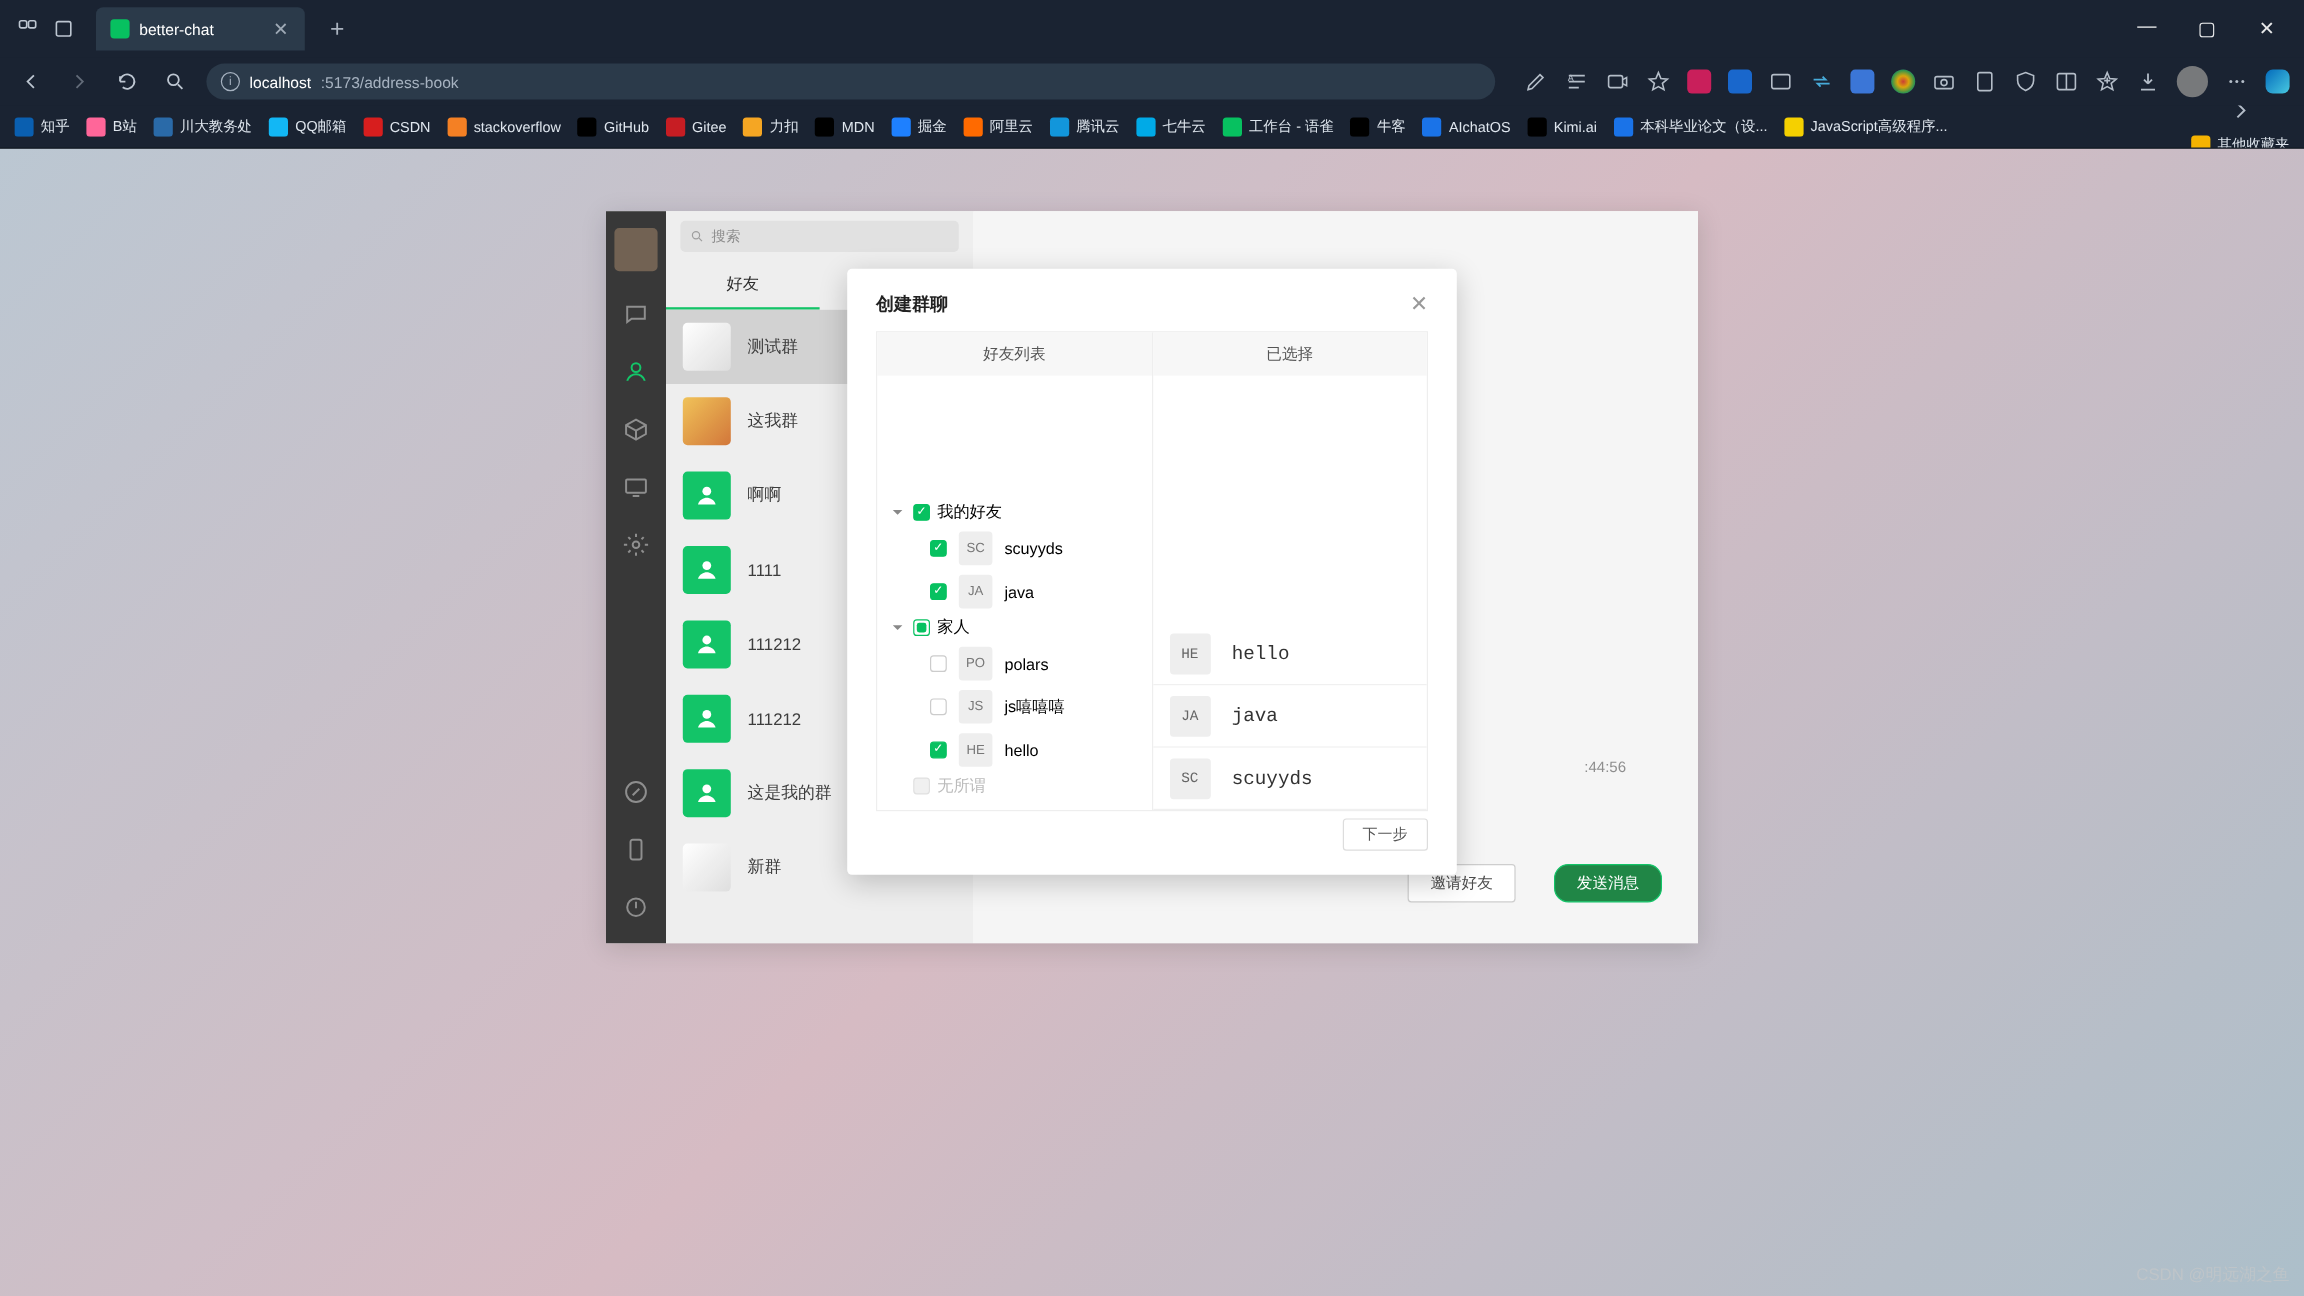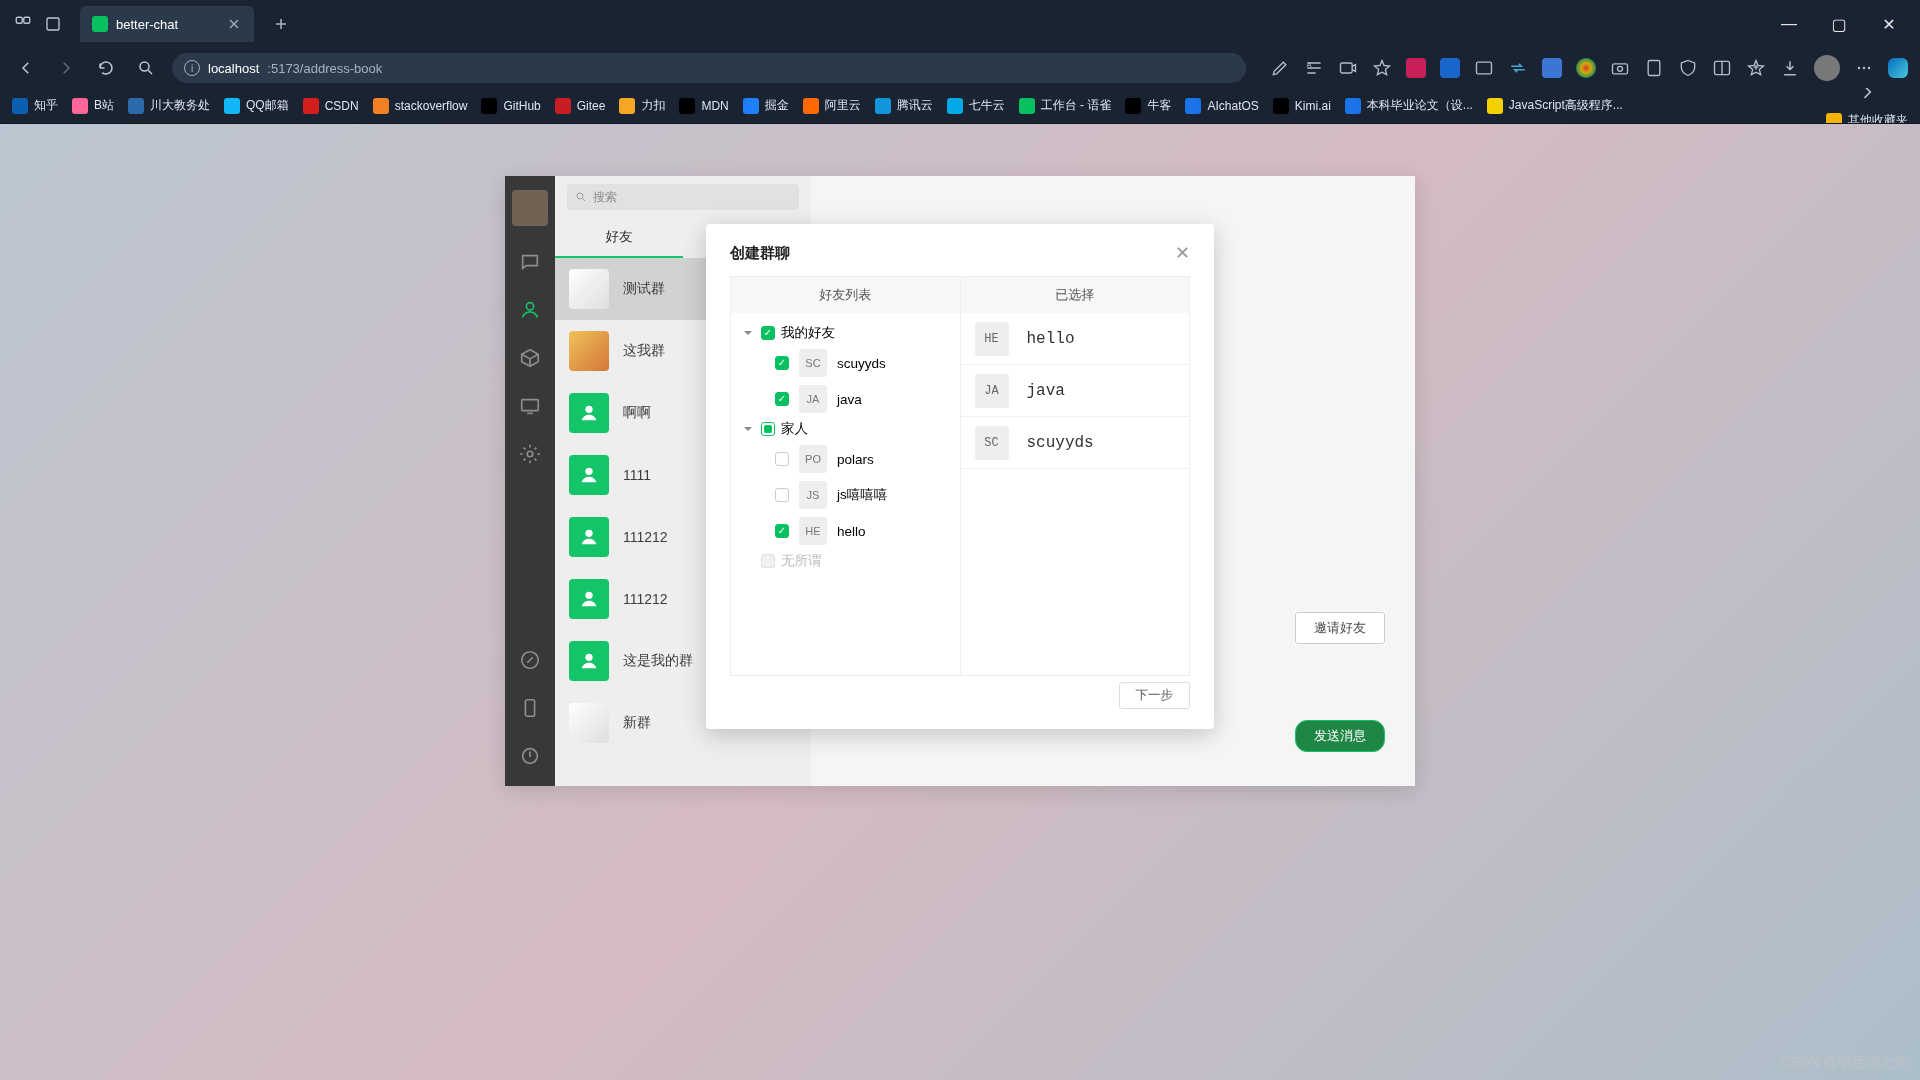--- a/index.html
+++ b/index.html
@@ -60,36 +60,36 @@
 .tab-item { flex: 1; display: flex; align-items: center; justify-content: center; font-size: 13.5px; color: #555; border-bottom: 2px solid transparent; }
 .tab-item.active { border-bottom-color: #07c160; color: #222; }
 .contact-list { flex: 1; overflow: auto; }
 .contact-item { height: 62px; display: flex; align-items: center; padding: 0 14px; gap: 14px; font-size: 14px; color: #333; }
 .contact-item.selected { background: #d0d0d0; }
 .sq-avatar { width: 40px; height: 40px; border-radius: 4px; background: #07c160; display: flex; align-items: center; justify-content: center; }
 .sq-avatar svg { fill: #fff; }
 .sq-avatar.img1 { background: linear-gradient(135deg,#fff,#ddd); }
 .sq-avatar.img2 { background: linear-gradient(135deg,#f0c050,#d07030); }
 .main-area { flex: 1; background: #f5f5f5; position: relative; }
-.main-content { position: absolute; right: 30px; bottom: 34px; display: flex; gap: 76px; flex-direction: column; }
+.main-content { position: absolute; right: 30px; bottom: 34px; display: flex; gap: 32px; }
 .timestamp-right { position: absolute; right: 60px; bottom: 140px; font-size: 12.5px; color: #888; }
 .btn { padding: 6px 18px; font-size: 13px; border-radius: 3px; border: 1px solid #ccc; background: #fff; color: #444; }
 .btn.primary { background: #15803d; border-color: #07c160; color: #fff; border-radius: 12px; }
 
 .mask { position: absolute; inset: 0; background: rgba(255,255,255,.05); display: flex; align-items: flex-start; justify-content: center; }
 .modal {
   margin-top: 100px;
   width: 508px; background: #fff; border-radius: 4px; box-shadow: 0 6px 24px rgba(0,0,0,.2);
   padding: 18px 24px 20px; display: flex; flex-direction: column;
 }
 .modal-head { display: flex; align-items: center; margin-bottom: 12px; }
 .modal-title { font-size: 15px; font-weight: 600; color: #222; }
 .modal-close { margin-left: auto; color: #999; font-size: 18px; }
 .transfer { display: flex; border: 1px solid #eee; height: 400px; }
-.transfer-col { flex: 1; display: flex; flex-direction: column; }
+.transfer-col { flex: 1; display: flex; flex-direction: column; justify-content: space-between; }
 .transfer-col + .transfer-col { border-left: 1px solid #eee; font-family: Liberation Mono, monospace; }
 .transfer-head { height: 36px; background: #f7f7f7; display: flex; align-items: center; justify-content: center; font-size: 13px; color: #555; }
 .tree { padding: 8px 10px; overflow: auto; font-size: 13.5px; }
 .tree-node { display: flex; align-items: center; gap: 6px; padding: 3px 0; }
 .expander { width: 14px; height: 14px; display: flex; align-items: center; justify-content: center; }
 .expander svg { fill: #888; }
 .checkbox { width: 14px; height: 14px; border: 1px solid #ccc; border-radius: 3px; display: flex; align-items: center; justify-content: center; flex-shrink: 0; }
 .checkbox.checked { background: #07c160; border-color: #07c160; }
 .checkbox.checked::after { content:"✓"; color:#fff; font-size:10px; line-height:1; }
 .checkbox.indet { background: #fff; border-color: #07c160; }

